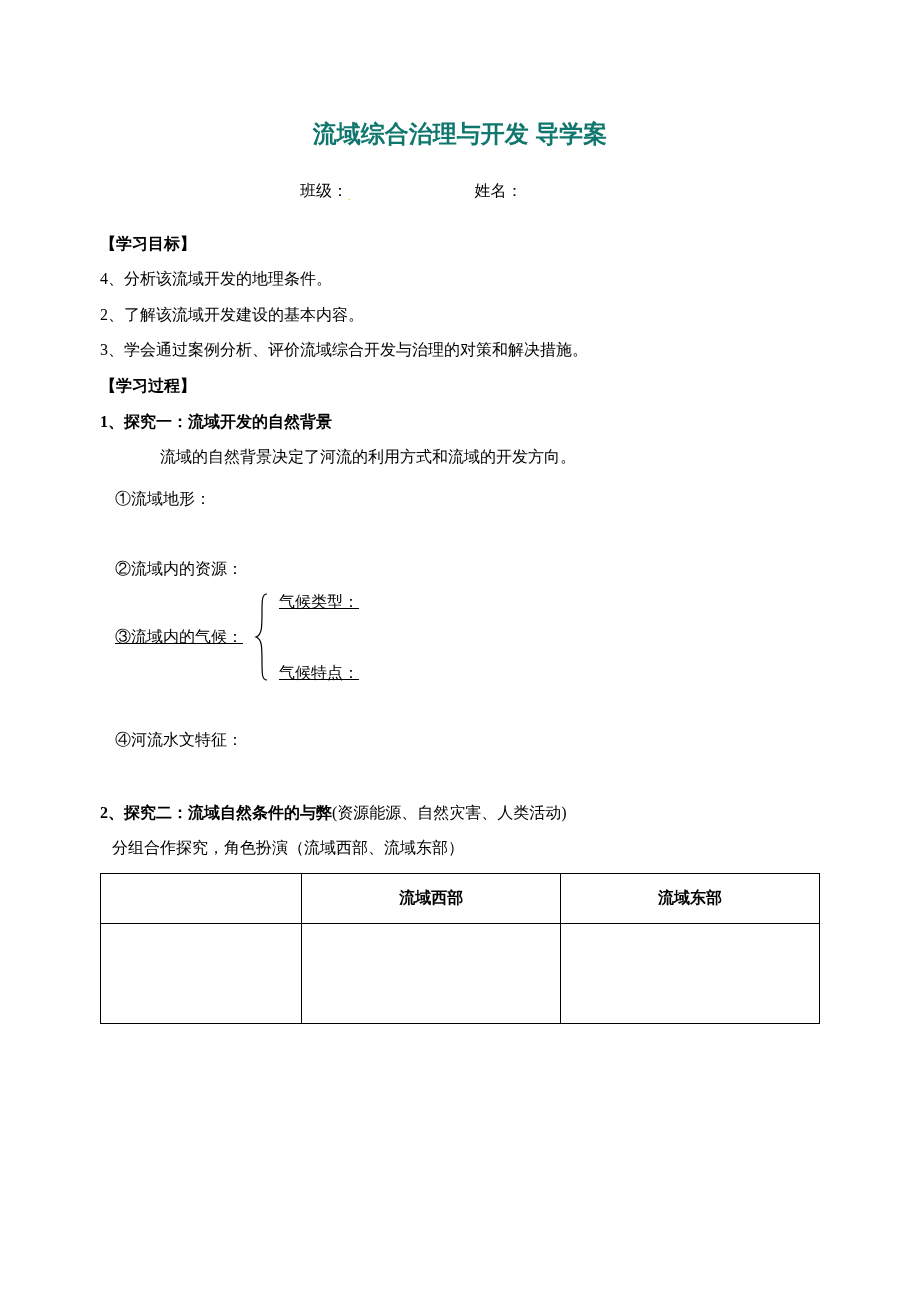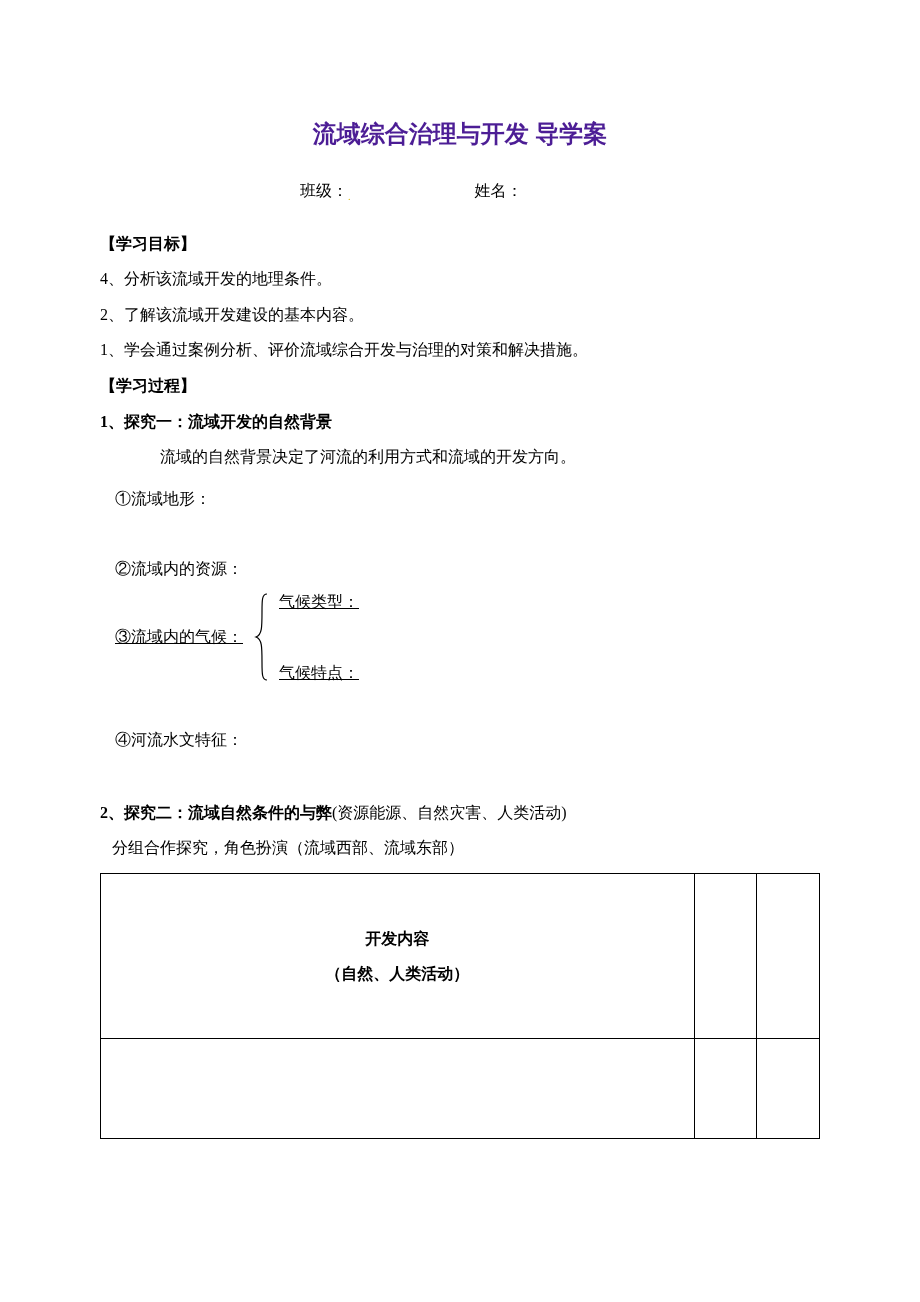--- a/index.html
+++ b/index.html
@@ -12,21 +12,21 @@
       height: 1302px;
       background: #ffffff;
       font-family: "SimSun", "宋体", serif;
       font-size: 16px;
       color: #000000;
       padding: 115px 100px 60px 100px;
       line-height: 1.6;
     }
     .title {
       text-align: center;
-      color: #4c1d95;
+      color: #0f766e;
       font-size: 24px;
       font-weight: bold;
       margin-bottom: 25px;
       font-family: "SimHei", "黑体", sans-serif;
     }
     .info-line {
       text-align: left;
       margin-bottom: 25px;
       padding-left: 200px;
     }
@@ -132,21 +132,21 @@
 <div class="info-line">
   <span class="info-label">
     <span>班级：</span><span class="tiny-mark">.</span>
   </span>
   <span>姓名：</span>
 </div>
 
 <div class="section-header">【学习目标】</div>
 <div class="item">4、分析该流域开发的地理条件。</div>
 <div class="item">2、了解该流域开发建设的基本内容。</div>
-<div class="item">1、学会通过案例分析、评价流域综合开发与治理的对策和解决措施。</div>
+<div class="item">3、学会通过案例分析、评价流域综合开发与治理的对策和解决措施。</div>
 
 <div class="section-header">【学习过程】</div>
 
 <div class="item inquiry-bold">1、探究一：流域开发的自然背景</div>
 <div class="indent-text">流域的自然背景决定了河流的利用方式和流域的开发方向。</div>
 
 <div class="sub-item">①流域地形：</div>
 <div class="sub-item" style="margin-bottom:10px;">②流域内的资源：</div>
 
 <div class="climate-row">
@@ -164,27 +164,24 @@
 
 <div class="sub-item" style="margin-top:45px;margin-bottom:47px;">④河流水文特征：</div>
 
 <div class="inquiry2-header">
   <span class="inquiry-bold">2、探究二：流域自然条件的与弊</span><span>(资源能源、自然灾害、人类活动)</span>
 </div>
 <div class="inquiry2-sub">分组合作探究，角色扮演（流域西部、流域东部）</div>
 
 <table>
   <tbody>
-  <tr class="row-tall">
-    <td class="cell-two-line">
-      <div class="inquiry-bold">开发内容</div>
-      <div class="inquiry-bold">（自然、人类活动）</div>
-    </td>
-    <td></td>
-    <td></td>
+      <tr>
+    <th class="col1"></th>
+    <th class="col2">流域西部</th>
+    <th class="col3">流域东部</th>
   </tr>
   <tr class="row-med">
     <td></td>
     <td></td>
     <td></td>
   </tr>
 </tbody>
   </table>
 
 </body></html>

